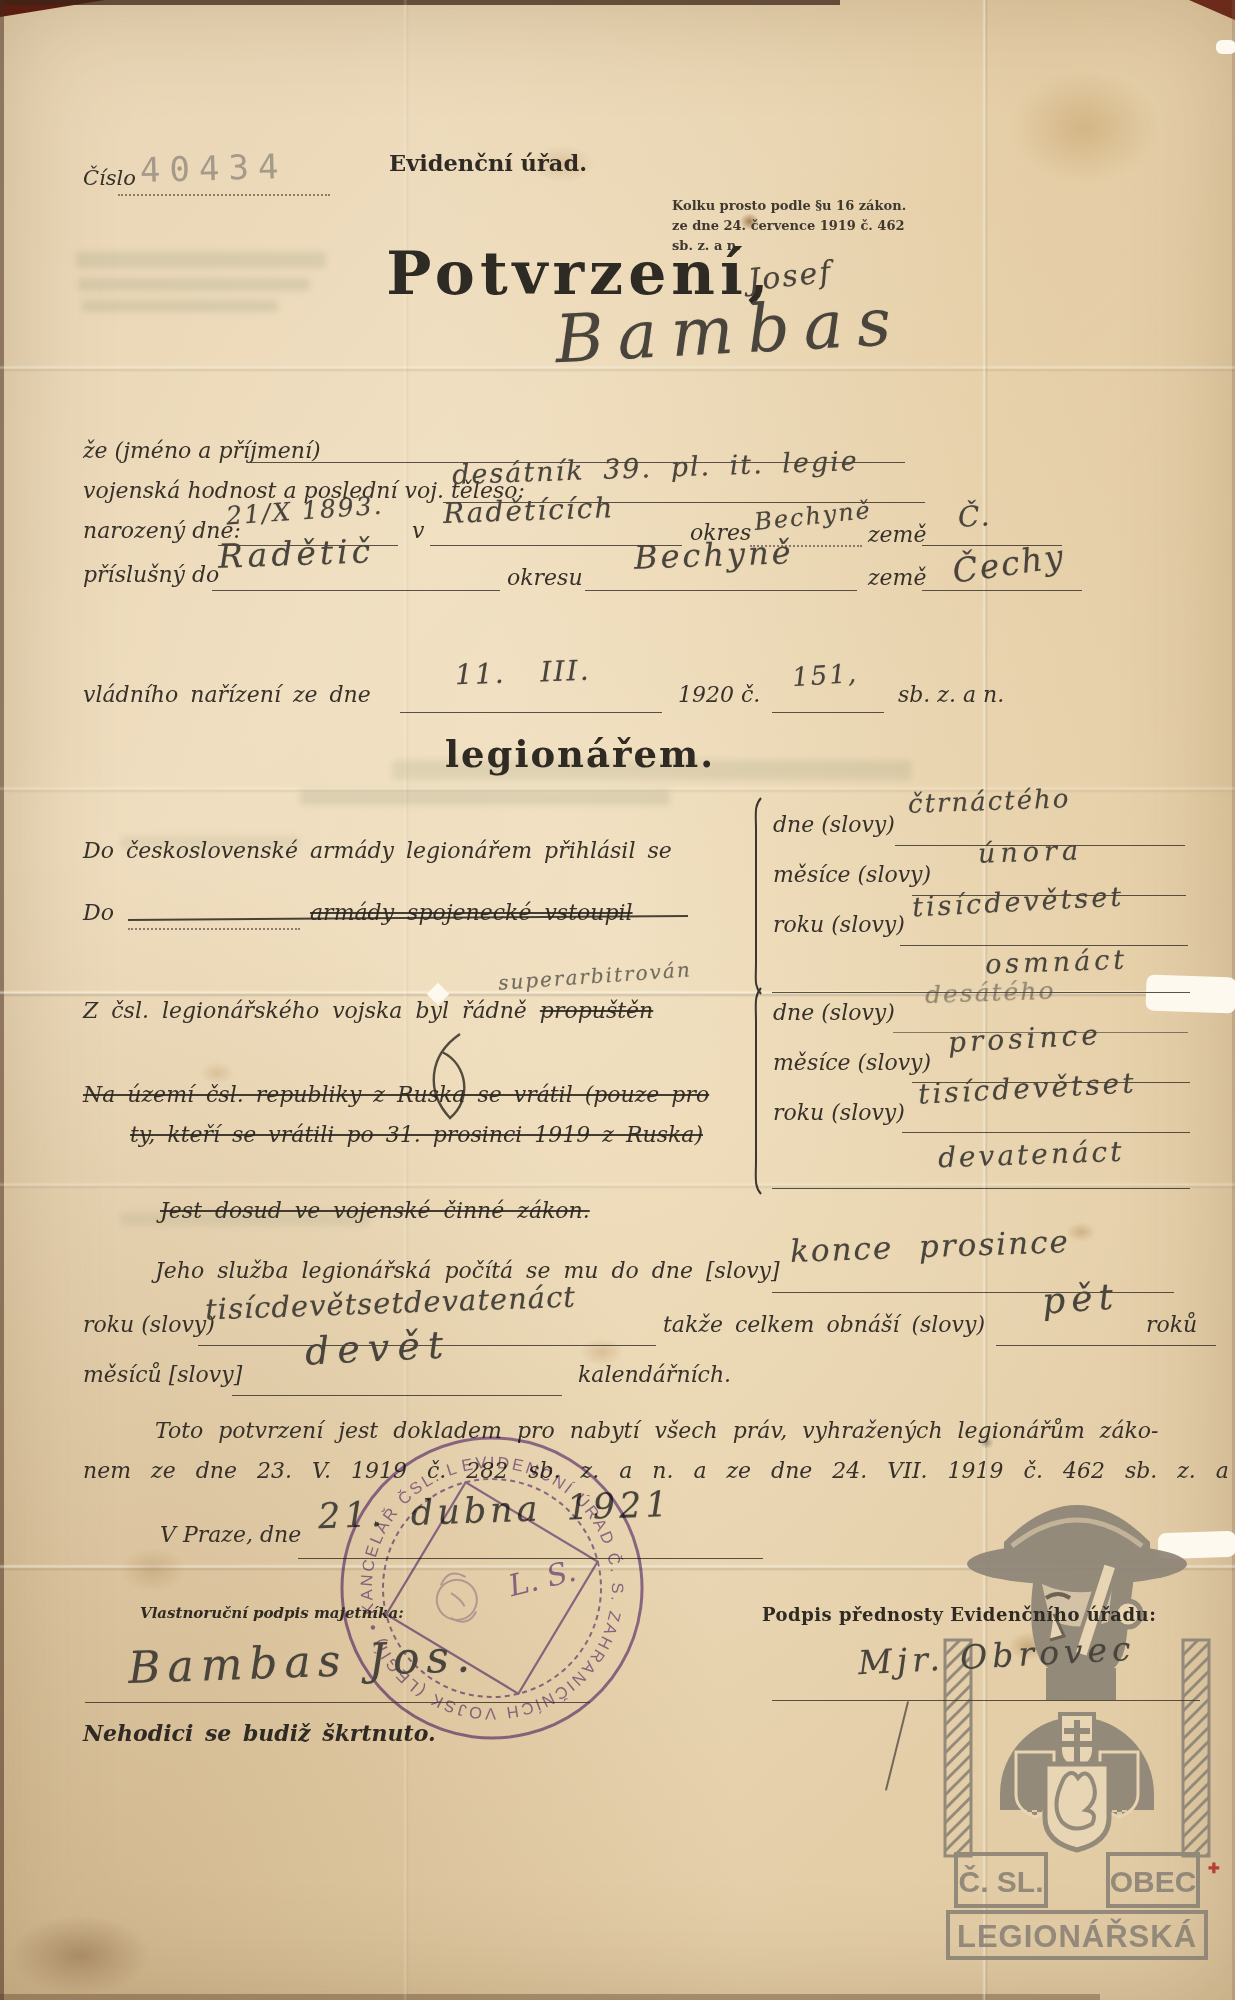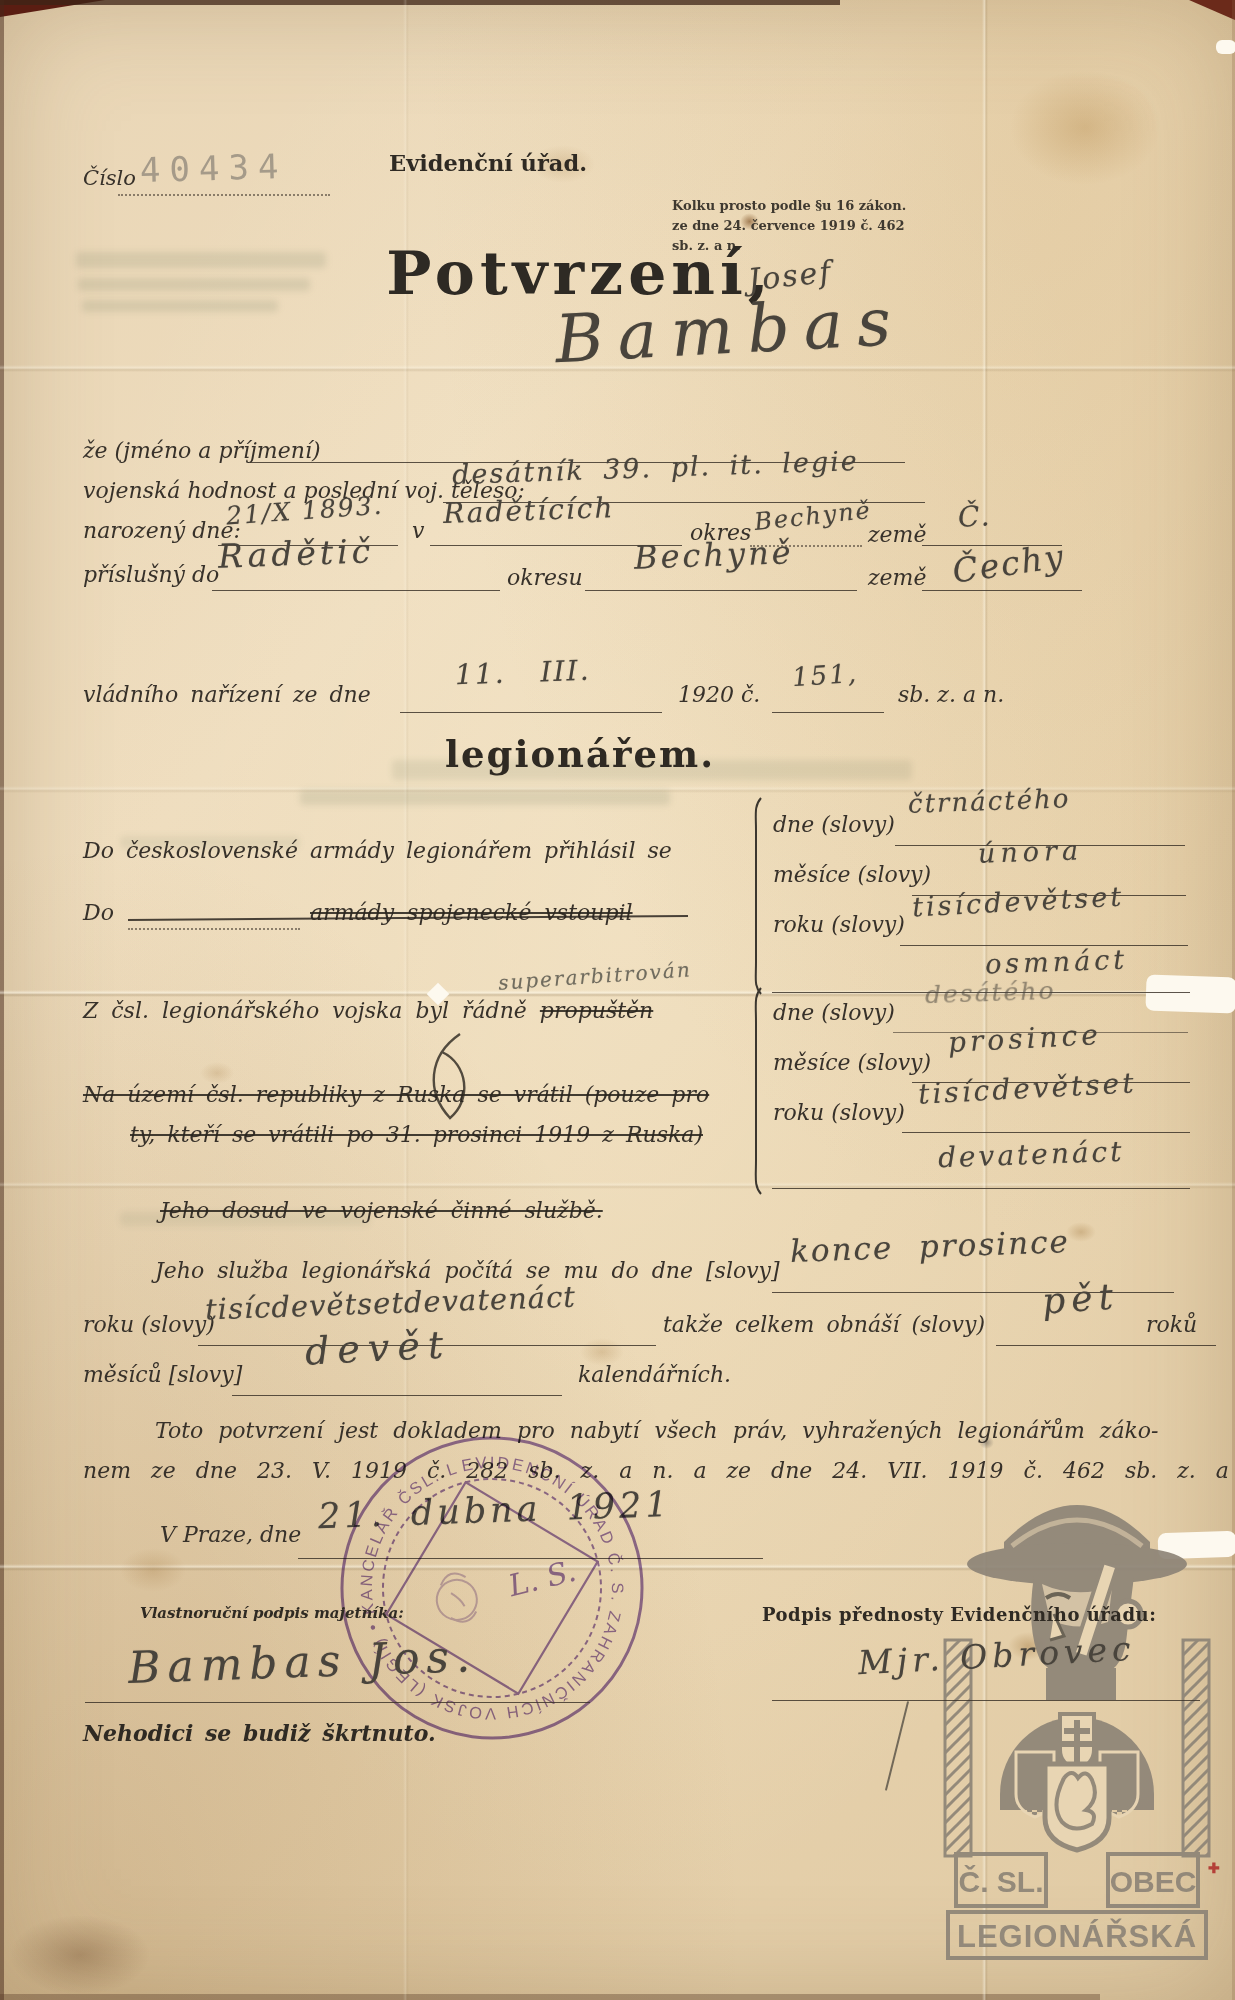--- a/index.html
+++ b/index.html
@@ -168,21 +168,21 @@
   <div class="a ul" style="left:893px;top:1032px;width:295px;opacity:.7;"></div>
   <div class="a print" style="left:773px;top:1050px;font-size:22px;">měsíce (slovy)</div>
   <div class="a hw" style="left:948px;top:1022px;font-size:28px;letter-spacing:4px;transform:rotate(-3deg);">prosince</div>
   <div class="a ul" style="left:912px;top:1082px;width:278px;"></div>
   <div class="a print" style="left:773px;top:1100px;font-size:22px;">roku (slovy)</div>
   <div class="a hw" style="left:918px;top:1072px;font-size:28px;letter-spacing:3px;transform:rotate(-3deg);">tisícdevětset</div>
   <div class="a ul" style="left:902px;top:1132px;width:288px;"></div>
   <div class="a hw" style="left:938px;top:1138px;font-size:28px;letter-spacing:3px;transform:rotate(-2deg);">devatenáct</div>
   <div class="a ul" style="left:772px;top:1188px;width:418px;"></div>
 
-  <div class="a print st" style="left:160px;top:1198px;font-size:22px;word-spacing:6px;">Jeho dosud ve vojenské činné službě.</div>
+  <div class="a print st" style="left:160px;top:1198px;font-size:22px;word-spacing:6px;">Jest dosud ve vojenské činné zákon.</div>
 
   <div class="a print" style="left:155px;top:1258px;font-size:22px;word-spacing:6px;">Jeho služba legionářská počítá se mu do dne [slovy]</div>
   <div class="a hw" style="left:790px;top:1228px;font-size:31px;word-spacing:14px;transform:rotate(-2deg);">konce prosince</div>
   <div class="a ul" style="left:772px;top:1292px;width:402px;"></div>
 
   <div class="a print" style="left:83px;top:1312px;font-size:22px;">roku (slovy)</div>
   <div class="a hw" style="left:205px;top:1286px;font-size:29px;letter-spacing:1px;transform:rotate(-2deg);">tisícdevětsetdevatenáct</div>
   <div class="a ul" style="left:198px;top:1345px;width:458px;"></div>
   <div class="a print" style="left:663px;top:1312px;font-size:22px;word-spacing:5px;">takže celkem obnáší (slovy)</div>
   <div class="a hw" style="left:1042px;top:1278px;font-size:36px;letter-spacing:6px;transform:rotate(-4deg);">pět</div>

